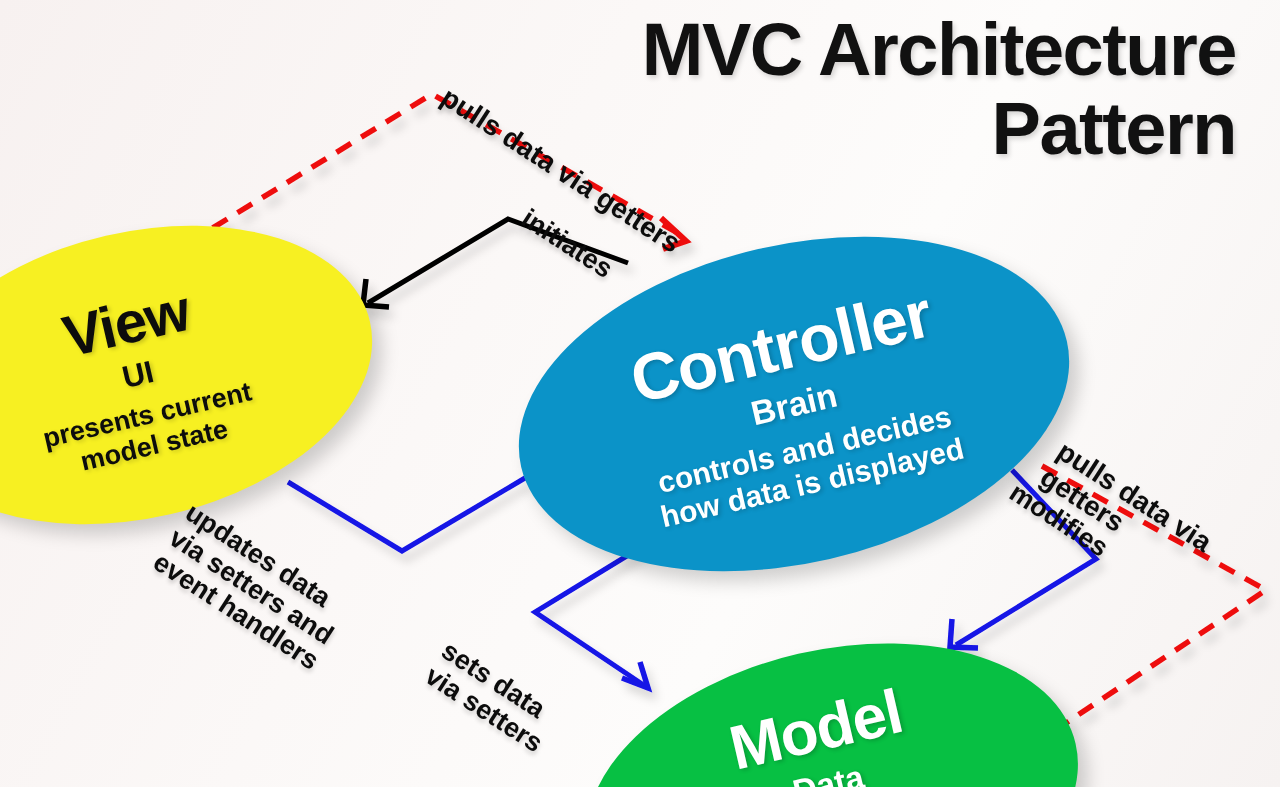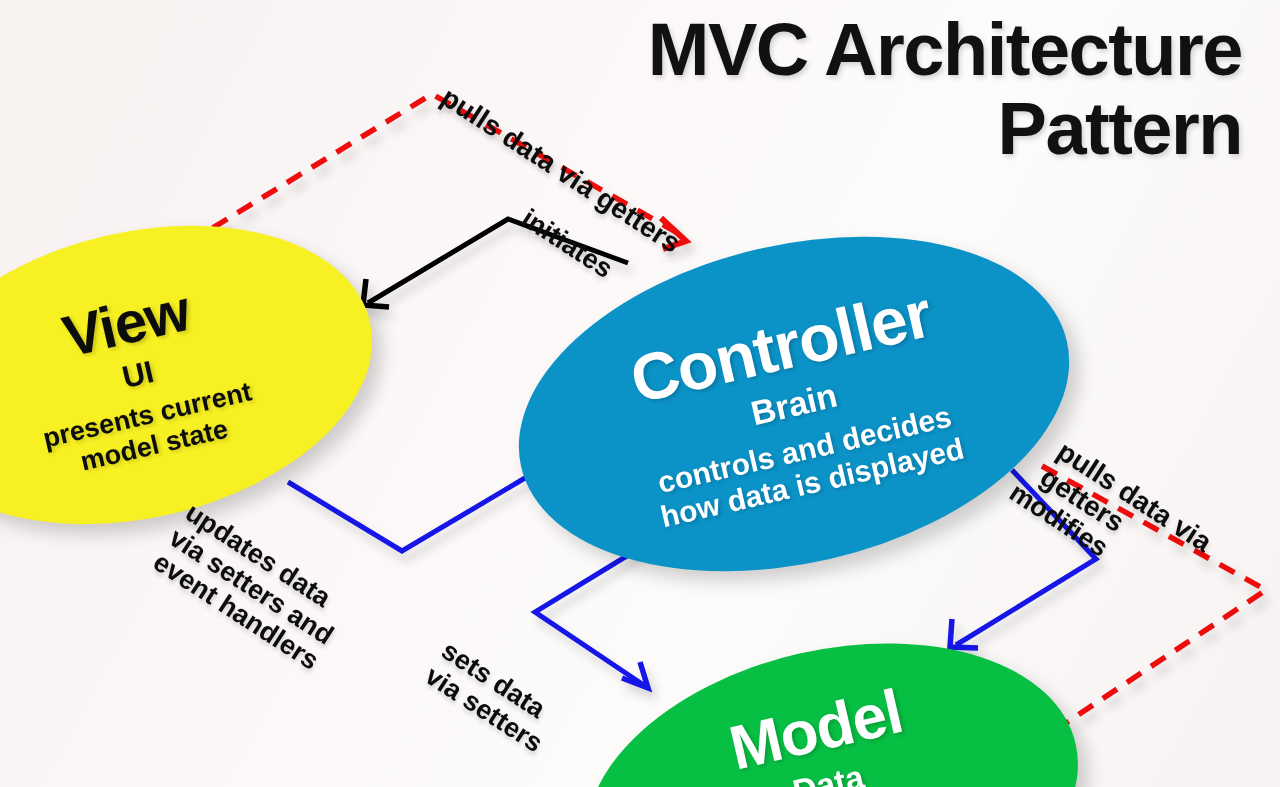--- a/index.html
+++ b/index.html
@@ -22,21 +22,21 @@
     position: absolute;
     inset: 0;
     background: linear-gradient(118deg, #f7f1f0 0%, #fbf8f7 38%, #fdfcfb 62%, #f6f2f1 100%);
     pointer-events: none;
   }
 
   
   #title {
     position: absolute;
     top: 10px;
-    right: 38px;
+    right: 44px;
     width: 780px;
     text-align: right;
     font-size: 74px;
     line-height: 1.07;
     font-weight: 900;
     letter-spacing: -1.5px;
     color: #111111;
     text-shadow: 2px 3px 5px rgba(0,0,0,0.16);
     white-space: pre-line;
   }

